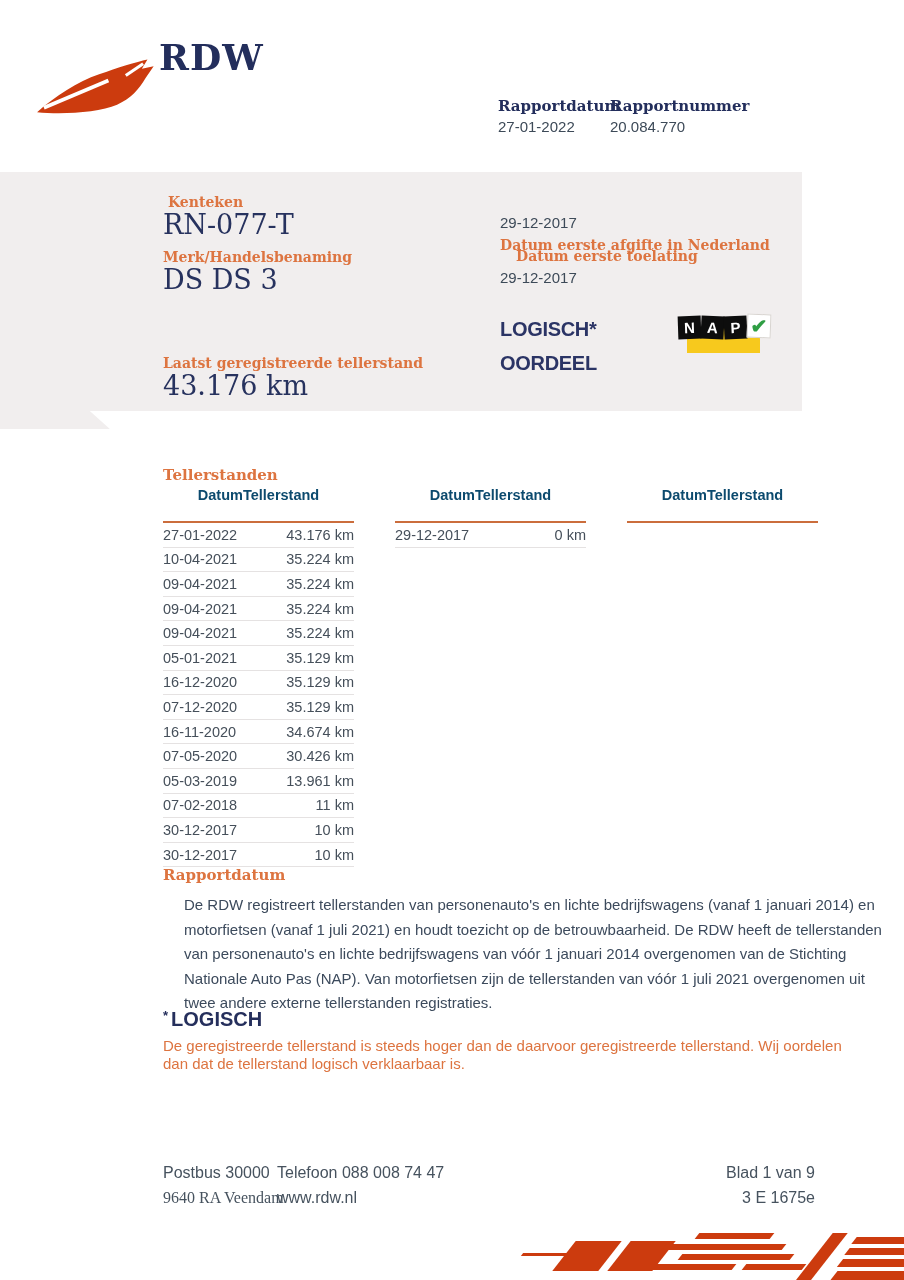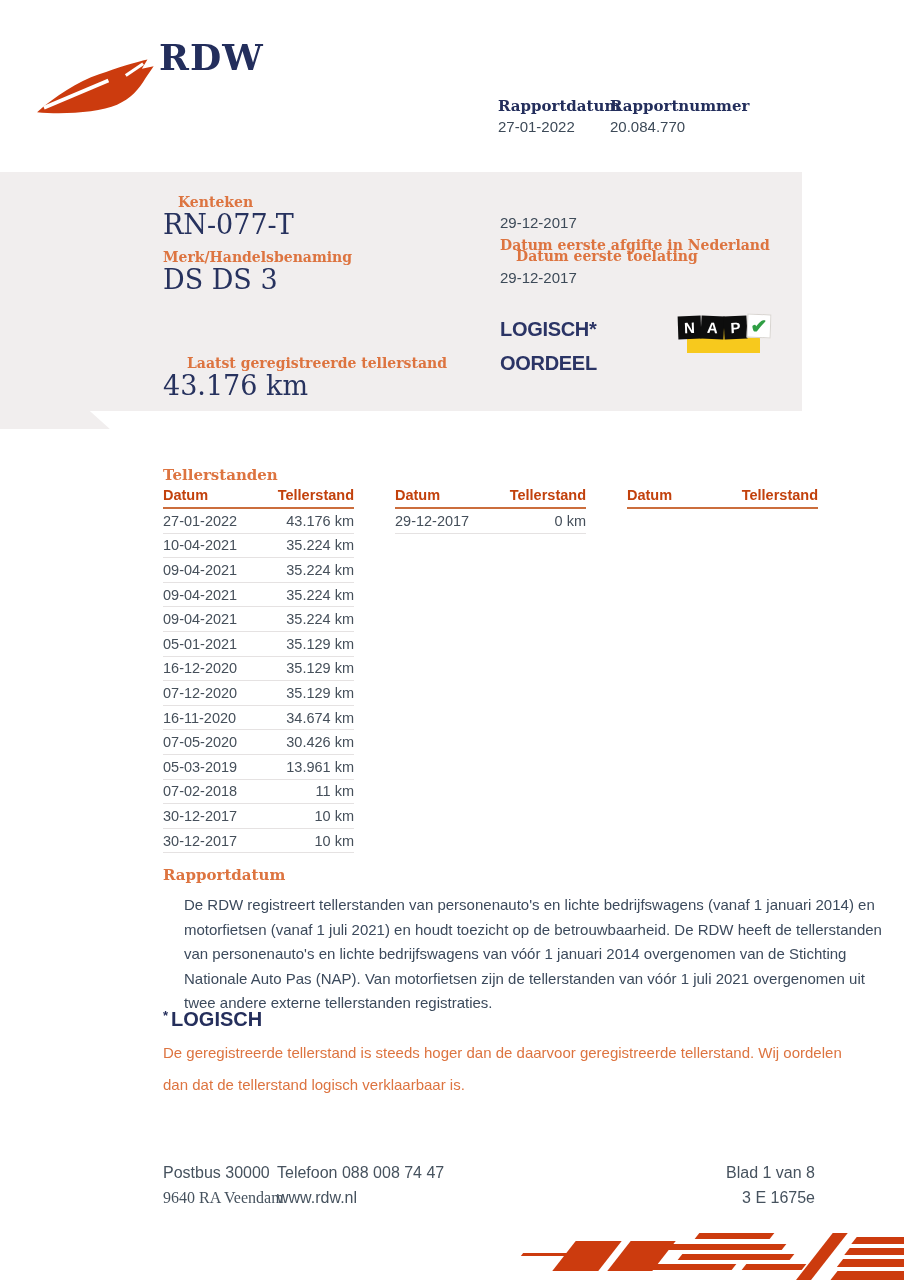--- a/index.html
+++ b/index.html
@@ -43,30 +43,30 @@
   .nap-a{left:23px; transform:rotate(3deg);}
   .nap-p{left:46px; transform:rotate(-3deg);}
   .nap-check{position:absolute; left:69px; top:1px; width:24px; height:24px; background:#fff;
              border:1px solid #d8d4d0; color:var(--green); font-size:20px; font-weight:bold;
              text-align:center; line-height:22px; transform:rotate(2deg);}
 
   
   .section-title{font-size:15px; font-weight:bold; color:var(--label-orange);}
   .tgroup{position:absolute; top:487px; width:191px;}
   .tg0{left:163px;} .tg1{left:395px;} .tg2{left:627px;}
-  .thead{display:flex; justify-content:space-between; font-size:14.5px; font-weight:bold;
-         color:#c2410c; padding-bottom:4px; border-bottom:2px solid var(--rule-orange);}
+  .thead{display:flex; justify-content:center; font-size:14.5px; font-weight:bold;
+         color:#0c4a6e; padding-bottom:18px; border-bottom:2px solid var(--rule-orange);}
   .trow{display:flex; justify-content:space-between; align-items:center; height:24.6px;
         font-size:14.5px; color:#454f5a; border-bottom:1px solid var(--row-line);}
 
   
   .body-par{font-size:15px; line-height:24.5px; color:#3c4a5c; width:700px;margin-left:21px;}
   .logisch-head{font-size:20px; font-weight:bold; color:#252f5c;}
   .logisch-star{font-size:13px; vertical-align:6px; margin-right:3px;}
-  .orange-par{font-size:15px; line-height:32px; color:var(--label-orange); width:700px;}
+  .orange-par{font-size:15px; line-height:18px; color:var(--label-orange); width:700px;}
 
   
   .foot{font-size:16px; color:var(--footer-text);}
   .foot-right{text-align:right; width:120px;}
 
   
   .stripes{left:492px; top:1233px; width:412px; height:47px; overflow:hidden;}
   .st{position:absolute; background:var(--red); transform:skewX(-38deg);}
 </style>
 </head>
@@ -81,21 +81,21 @@
     <path stroke="#ffffff" stroke-width="5" fill="none" d="M187,40 C181,60 168,75 151,86"></path>
   </svg>
   <div class="abs serif logo-word">RDW</div>
 
   <div class="abs serif meta-label meta-l1">Rapportdatum</div>
   <div class="abs serif meta-label meta-l2">Rapportnummer</div>
   <div class="abs meta-value meta-v1">27-01-2022</div>
   <div class="abs meta-value meta-v2">20.084.770</div>
 
   <div class="abs panel">
-    <div class="abs serif field-label" style="left:178px; top:22px;">Kenteken</div>
+    <div class="abs serif field-label" style="left:168px; top:22px;">Kenteken</div>
     <div class="abs serif big-value" style="left:163px; top:37px;">RN-077-T</div>
     <div class="abs serif field-label" style="left:163px; top:77px;">Merk/Handelsbenaming</div>
     <div class="abs serif big-value" style="left:163px; top:92px;">DS DS 3</div>
 
     <div class="abs serif field-label" style="left:500px; top:22px;margin-top:43px;">Datum eerste afgifte in Nederland</div>
     <div class="abs small-value" style="left:500px; top:42px;">29-12-2017</div>
     <div class="abs serif field-label" style="left:500px; top:76px;margin-left:16px;">Datum eerste toelating</div>
     <div class="abs small-value" style="left:500px; top:97px;">29-12-2017</div>
 
     <div class="abs oordeel" style="left:500px; top:140px;">
@@ -104,21 +104,21 @@
     </div>
 
     <div class="abs nap">
       <div class="nap-yellow"></div>
       <div class="nap-tile nap-n">N</div>
       <div class="nap-tile nap-a">A</div>
       <div class="nap-tile nap-p">P</div>
       <div class="nap-check">✔</div>
     </div>
 
-    <div class="abs serif field-label" style="left:163px; top:183px;margin-left:24px;">Laatst geregistreerde tellerstand</div>
+    <div class="abs serif field-label" style="left:163px; top:183px;">Laatst geregistreerde tellerstand</div>
     <div class="abs serif big-value" style="left:163px; top:198px;">43.176 km</div>
   </div>
 
   <div class="abs serif section-title" style="left:163px; top:466px;">Tellerstanden</div>
 
   <div class="tgroup tg0">
     <div class="thead">
       <span>Datum</span>
       <span>Tellerstand</span>
     </div>
@@ -206,21 +206,21 @@
 
   <div class="abs logisch-head" style="left:163px; top:1008px;">
     <span class="logisch-star">*</span><span>LOGISCH</span>
   </div>
   <div class="abs orange-par" style="left:163px; top:1037px;">De geregistreerde tellerstand is steeds hoger dan de daarvoor geregistreerde tellerstand. Wij oordelen dan dat de tellerstand logisch verklaarbaar is.</div>
 
   <div class="abs foot" style="left:163px; top:1164px;">Postbus 30000</div>
   <div class="abs foot" style="left:163px; top:1189px;font-family:Liberation Serif, serif;">9640 RA Veendam</div>
   <div class="abs foot" style="left:277px; top:1164px;">Telefoon 088 008 74 47</div>
   <div class="abs foot" style="left:277px; top:1189px;">www.rdw.nl</div>
-  <div class="abs foot foot-right" style="right:89px; top:1164px;">Blad 1 van 8</div>
+  <div class="abs foot foot-right" style="right:89px; top:1164px;">Blad 1 van 9</div>
   <div class="abs foot foot-right" style="right:89px; top:1189px;">3 E 1675e</div>
 
   <div class="abs stripes">
     <div class="st" style="left:30px;  top:20px; width:55px;  height:3px;"></div>
     <div class="st" style="left:72px;  top:8px;  width:100px; height:30px;"></div>
     <div class="st" style="left:118px; top:6px;  width:9px;   height:34px; background:#ffffff;"></div>
     <div class="st" style="left:205px; top:0;    width:75px;  height:6px;"></div>
     <div class="st" style="left:172px; top:11px; width:120px; height:6px;"></div>
     <div class="st" style="left:188px; top:21px; width:112px; height:6px;"></div>
     <div class="st" style="left:160px; top:31px; width:82px;  height:6px;"></div>

